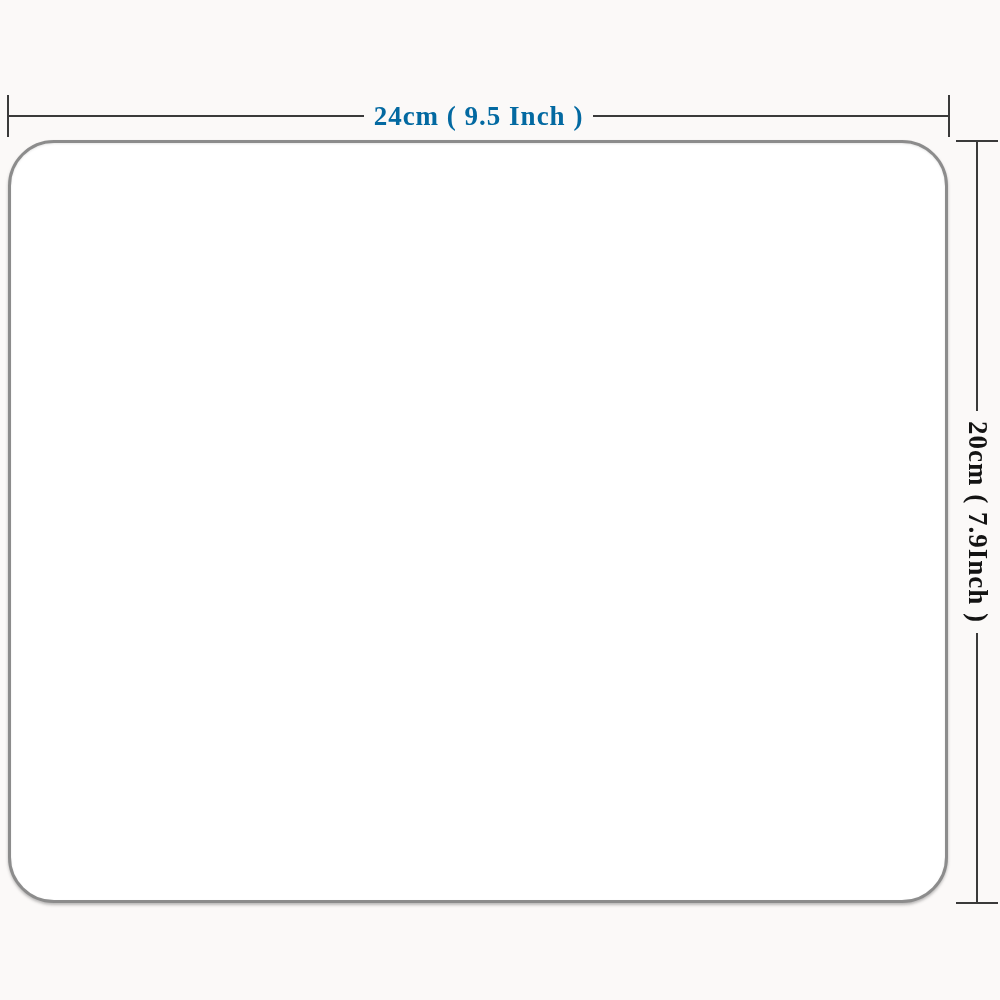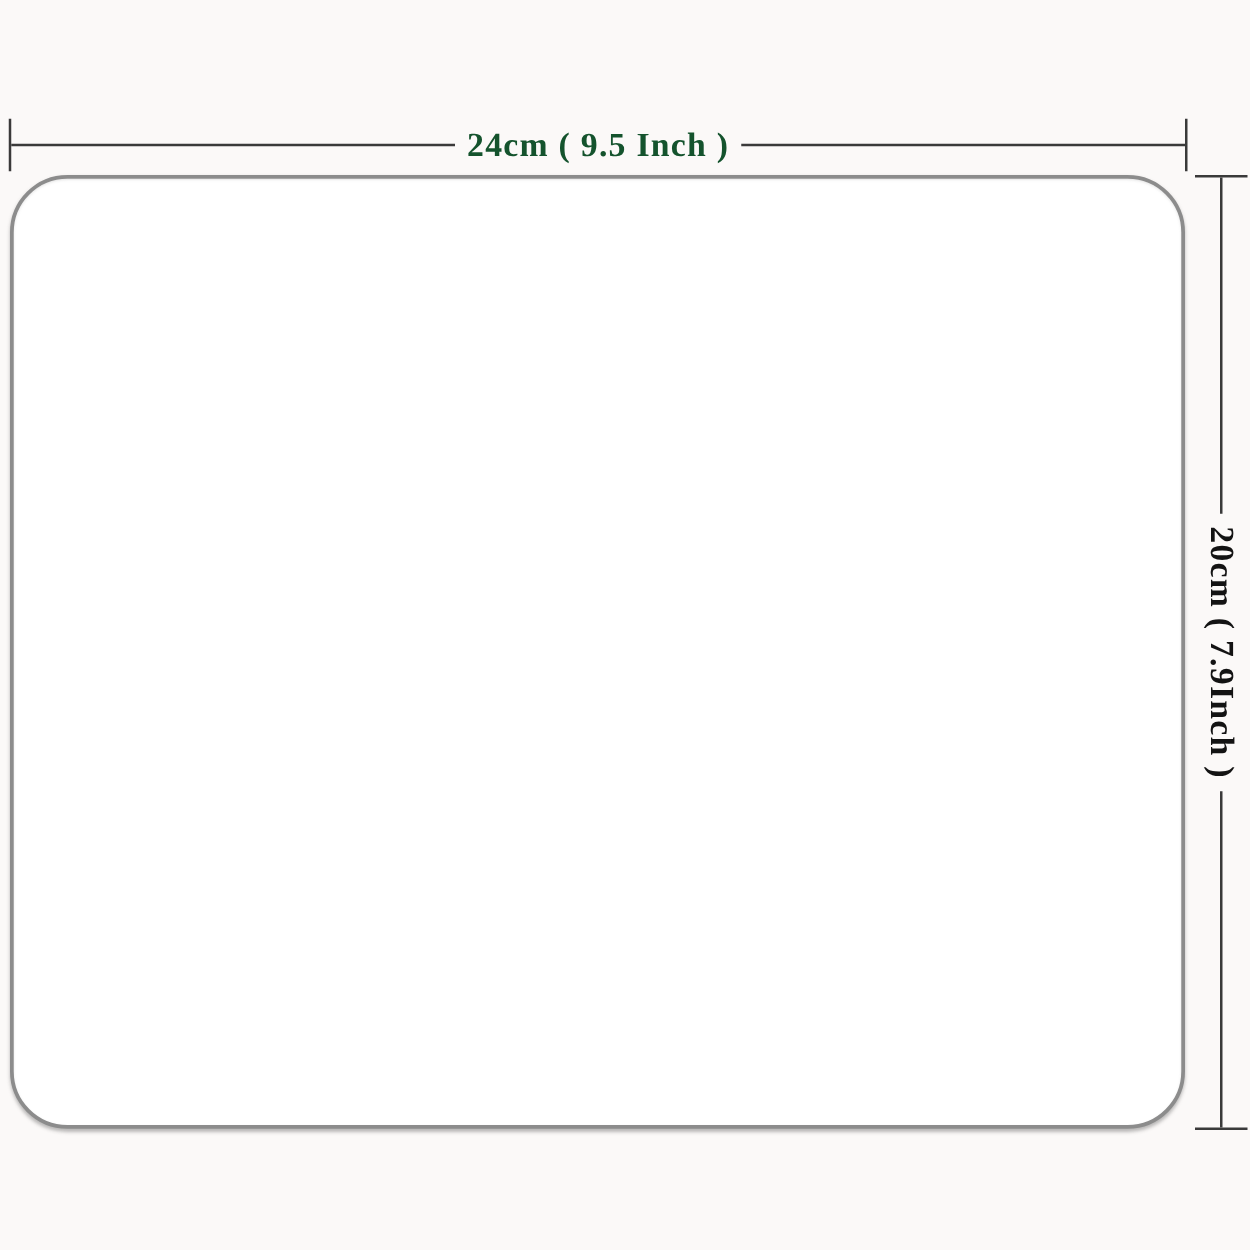--- a/index.html
+++ b/index.html
@@ -53,21 +53,21 @@
     flex: 1 1 auto;
     height: 2px;
     background: #3a3a3a;
   }
   .dim-label {
     flex: 0 0 auto;
     padding: 0 10px;
     font-weight: bold;
     font-size: 27px;
     letter-spacing: 1px;
-    color: #14532d;
+    color: #0369a1;
     white-space: nowrap;
     line-height: 1;
   }
 
   
   .v-dim {
     position: absolute;
     left: 956px;
     top: 140px;
     width: 42px;

